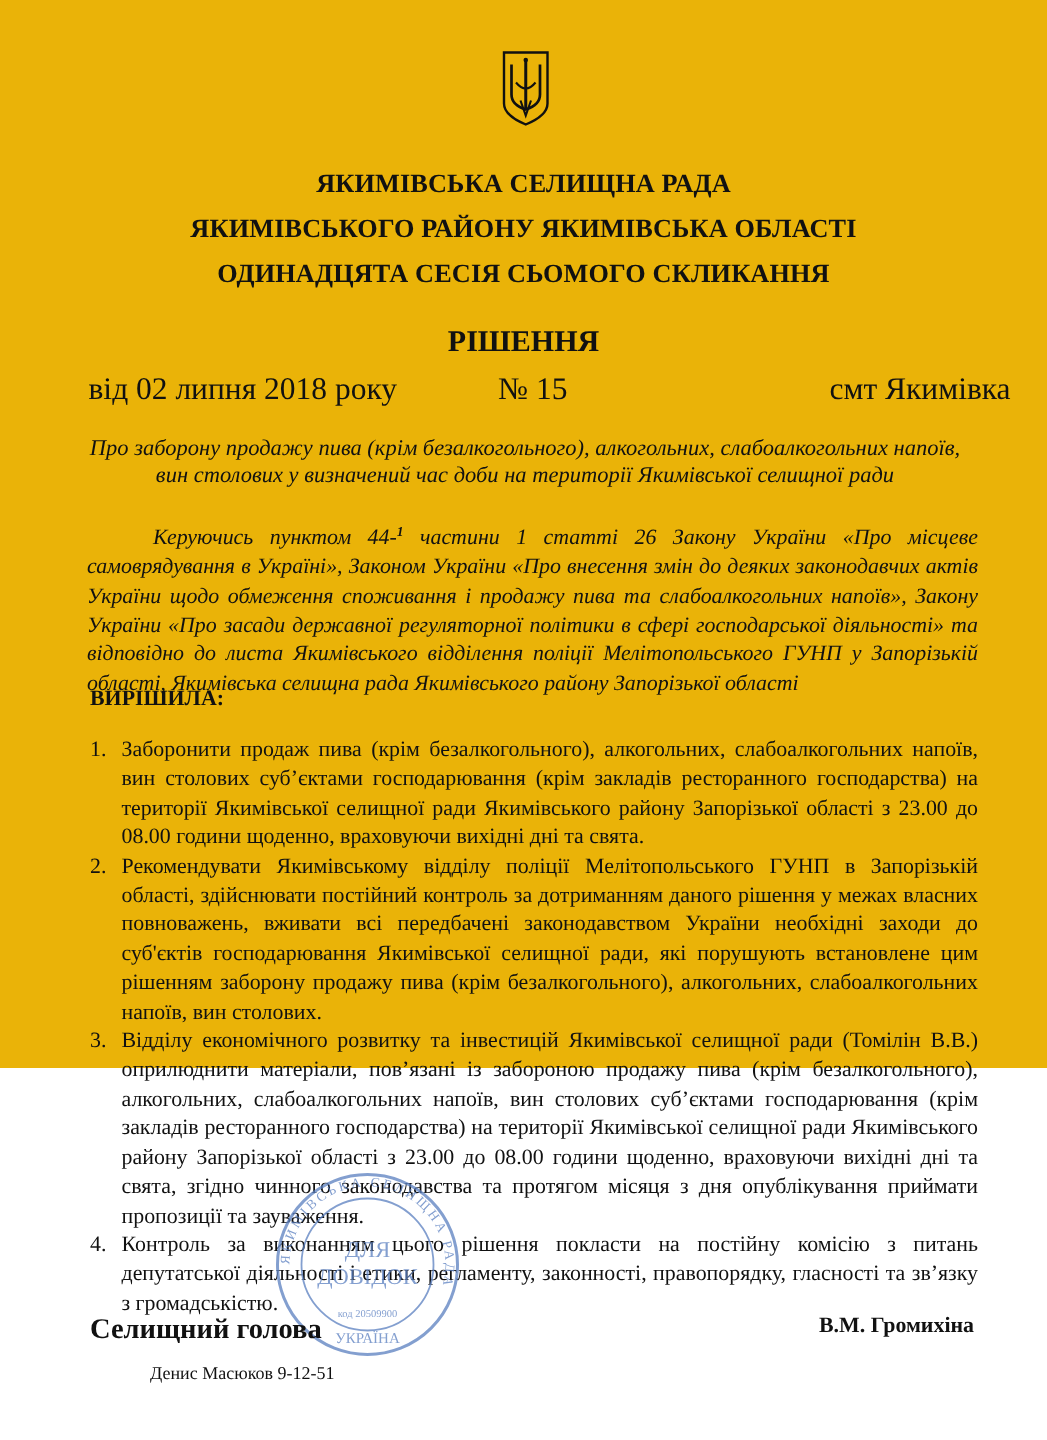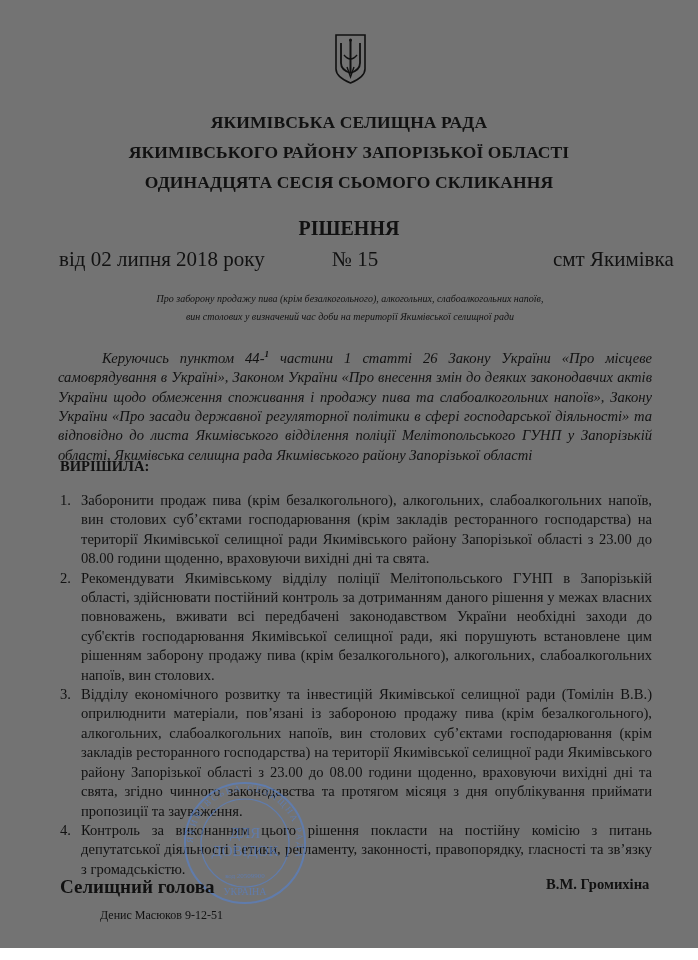--- a/index.html
+++ b/index.html
@@ -1,26 +1,26 @@
 <!DOCTYPE html>
 <html><head>
 <meta charset="utf-8">
 <style>
   html, body { margin: 0; padding: 0; background: #ffffff; }
   body {
     width: 698px; height: 960px; position: relative; overflow: hidden;
     font-family: "Liberation Serif", "DejaVu Serif", serif;
     color: #111111;
   }
-  .page { position: absolute; left: 0; top: 0; width: 698px; height: 948px; background: #737373; }
+  .page { position: absolute; left: 0; top: 0; width: 698px; height: 712px; background: #eab308; }
   .coat { position: absolute; left: 334px; top: 33px; width: 33px; height: 52px; }
   .hdr { position: absolute; left: 0; width: 698px; text-align: center; font-weight: bold; font-size: 17.5px; letter-spacing: 0.1px; }
   .title { position: absolute; left: 0; width: 698px; text-align: center; font-weight: bold; font-size: 20px; top: 217px; }
   .meta { position: absolute; top: 247px; font-size: 21px; }
-  .subject { position: absolute; left: 40px; width: 620px; text-align: center; font-style: italic; font-size: 10px; line-height: 18px; top: 290px; }
+  .subject { position: absolute; left: 40px; width: 620px; text-align: center; font-style: italic; font-size: 15px; line-height: 18px; top: 290px; }
   .para { position: absolute; left: 58px; width: 594px; font-size: 14.6px; line-height: 19.4px; text-align: justify; }
   .para .first { text-indent: 44px; }
   .para sup { font-size: 9px; font-weight: bold; }
   .decided { position: absolute; left: 60px; top: 458px; font-weight: bold; font-size: 14.6px; }
   .list { position: absolute; left: 60px; width: 592px; top: 491px; }
   .item { position: relative; padding-left: 21px; font-size: 14.6px; line-height: 19.4px; text-align: justify; }
   .item .num { position: absolute; left: 0; top: 0; }
   .sig-left { position: absolute; left: 60px; top: 876px; font-weight: bold; font-size: 19px; }
   .sig-right { position: absolute; left: 546px; top: 876px; font-weight: bold; font-size: 14.6px; }
   .executor { position: absolute; left: 60px; top: 908px; font-size: 12px; margin-left: 40px; }
@@ -34,21 +34,21 @@
   <svg class="coat" viewBox="0 0 33 52">
     <path d="M2 2 H31 V36 Q31 44 16.5 50 Q2 44 2 36 Z" fill="none" stroke="#111" stroke-width="1.6"></path>
     <path d="M16.5 7 V40" stroke="#111" stroke-width="2"></path>
     <path d="M7 10 V30 Q7 37 16.5 40 Q26 37 26 30 V10" fill="none" stroke="#111" stroke-width="1.8"></path>
     <path d="M10 22 Q16.5 30 23 22" fill="none" stroke="#111" stroke-width="1.4"></path>
     <path d="M13 34 L16.5 44 L20 34" fill="none" stroke="#111" stroke-width="1.4"></path>
     <circle cx="16.5" cy="7" r="1.5" fill="#111"></circle>
   </svg>
 
   <div class="hdr" style="top:112px;">ЯКИМІВСЬКА СЕЛИЩНА РАДА</div>
-  <div class="hdr" style="top:142px;">ЯКИМІВСЬКОГО РАЙОНУ ЗАПОРІЗЬКОЇ ОБЛАСТІ</div>
+  <div class="hdr" style="top:142px;">ЯКИМІВСЬКОГО РАЙОНУ ЯКИМІВСЬКА ОБЛАСТІ</div>
   <div class="hdr" style="top:172px;">ОДИНАДЦЯТА СЕСІЯ СЬОМОГО СКЛИКАННЯ</div>
 
   <div class="title">РІШЕННЯ</div>
 
   <div class="meta" style="left:59px;">від 02 липня 2018 року</div>
   <div class="meta" style="left:332px;">№ 15</div>
   <div class="meta" style="left:553px;">смт Якимівка</div>
 
   <div class="subject">
     <div>Про заборону продажу пива (крім безалкогольного), алкогольних, слабоалкогольних напоїв,</div>

